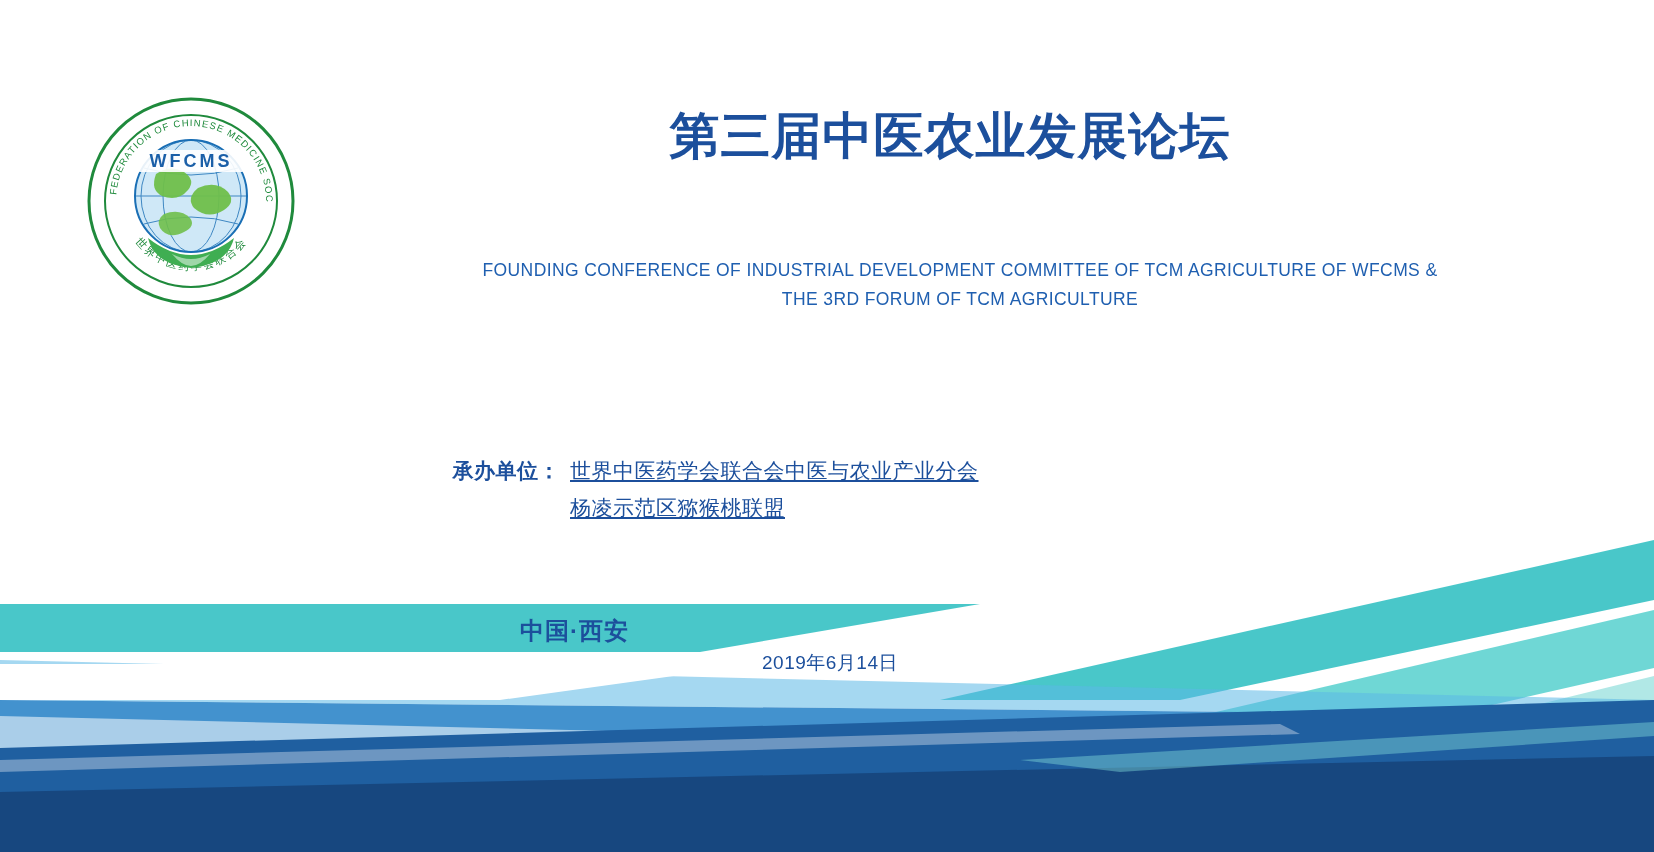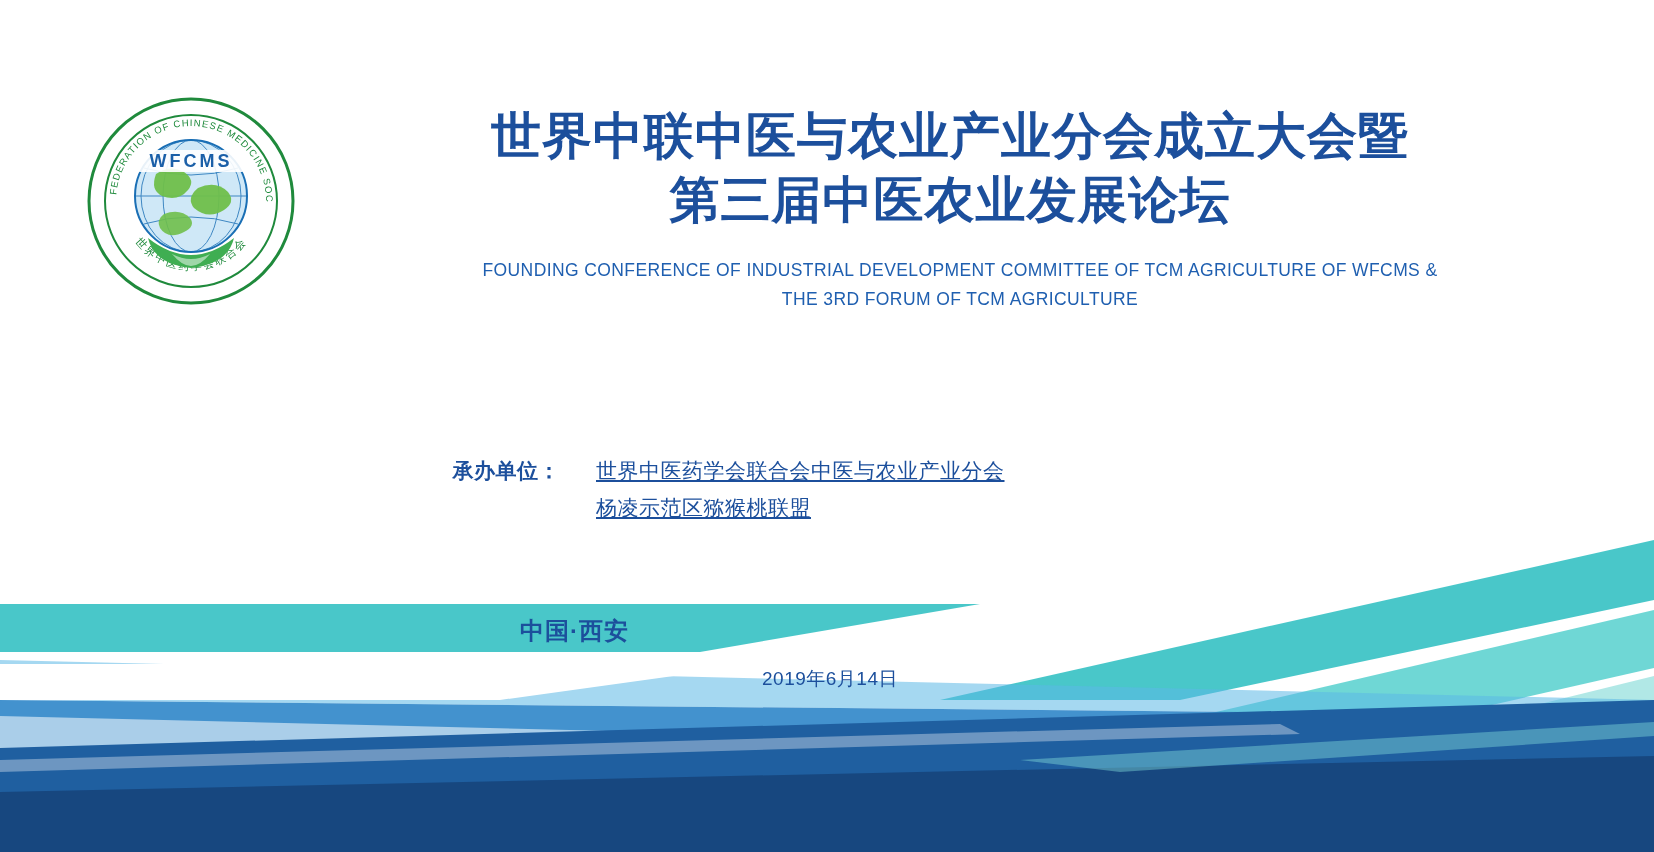--- a/index.html
+++ b/index.html
@@ -87,21 +87,20 @@
     top: 452px;
     width: 820px;
     color: #1c4f9c;
     font-size: 21px;
     line-height: 37px;
   }
   .org-row {
     display: flex;
     align-items: center;
     white-space: nowrap;
-    gap: 26px;
   }
   .org-label {
     width: 140px;
     flex: 0 0 140px;
     text-align: right;
     font-weight: bold;
     letter-spacing: 0.5px;
   }
   .org-value {
     padding-left: 10px;
@@ -122,21 +121,20 @@
   }
   .date {
     position: absolute;
     left: 520px;
     top: 650px;
     width: 620px;
     text-align: center;
     color: #1c4f9c;
     font-size: 19px;
     letter-spacing: 0.5px;
-    margin-top: 16px;
   }
 </style>
 </head>
 <body>
 
 <div id="stage">
 
   <svg id="bg-art" viewBox="0 0 1654 852" preserveAspectRatio="none">
 
     <polygon points="1654,540 1654,600 1180,700 940,700" fill="#3fc4c6" opacity="0.95"></polygon>
@@ -186,21 +184,20 @@
 
       <rect x="52" y="54" width="106" height="22" rx="2" fill="#ffffff" opacity="0.9"></rect>
       <text x="105" y="71" text-anchor="middle" font-size="18" font-weight="bold" letter-spacing="3" fill="#1a5fa8">WFCMS</text>
 
       <path d="M62,142 q43,34 86,0 q-6,26 -43,30 q-37,-4 -43,-30 z" fill="#3fae52"></path>
       <path d="M86,158 q19,10 38,0 q-10,12 -19,12 q-9,0 -19,-12 z" fill="#ffffff" opacity="0.5"></path>
     </svg>
   </div>
 
   <div class="headline">
-    <div class="cn-line">世界中联中医与农业产业分会成立大会暨</div>
     <div class="cn-line">第三届中医农业发展论坛</div>
   </div>
 
   <div class="subhead">
     <div>FOUNDING CONFERENCE OF INDUSTRIAL DEVELOPMENT COMMITTEE OF TCM AGRICULTURE OF WFCMS &amp;</div>
     <div>THE 3RD FORUM OF TCM AGRICULTURE</div>
   </div>
 
 
   <div class="orgs">

